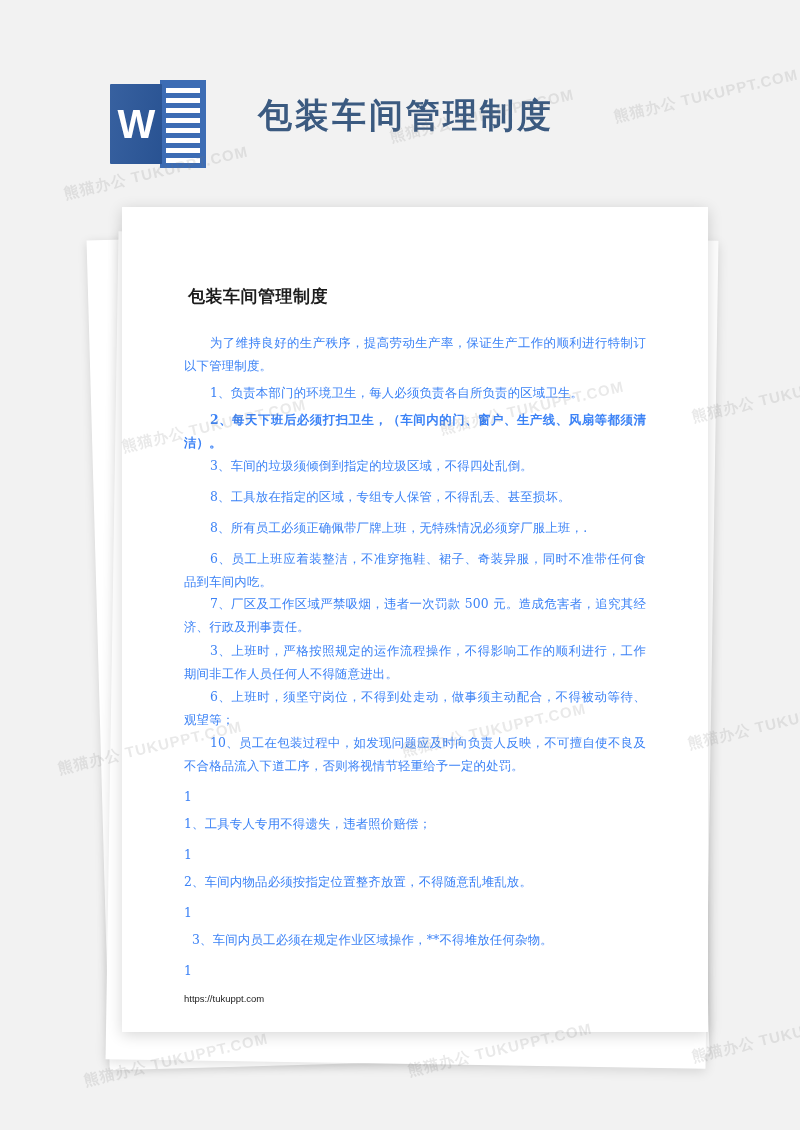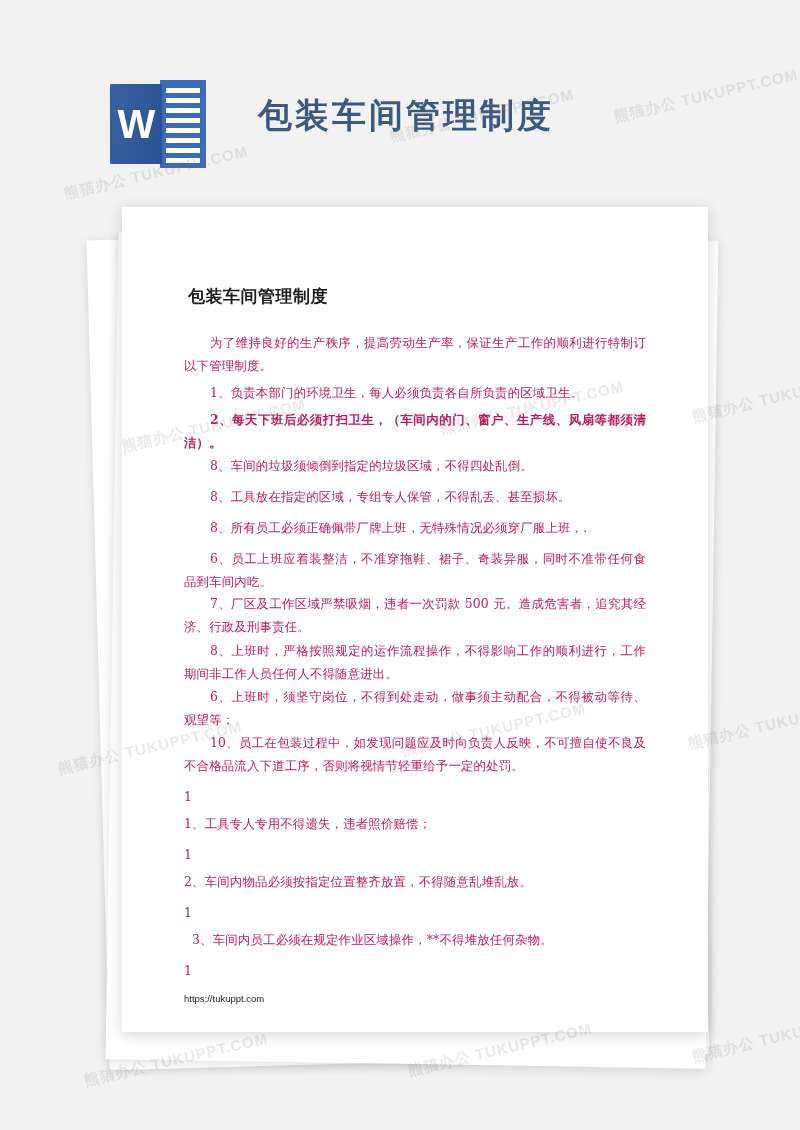--- a/index.html
+++ b/index.html
@@ -172,21 +172,21 @@
     font-family: "DejaVu Sans", sans-serif;
     letter-spacing: 0.5px;
   }
   .doc-para {
     position: absolute;
     left: 62px;
     width: 462px;
     font-family: "DejaVu Serif", serif;
     font-size: 12.4px;
     line-height: 23px;
-    color: #be185d;
+    color: #3b82f6;
     text-indent: 26px;
     text-align: justify;
     letter-spacing: 0.2px;
   }
   .doc-para.no-indent {
     text-indent: 0;
   }
   .doc-footer {
     position: absolute;
     left: 62px;
@@ -203,26 +203,26 @@
   <div class="sheet sheet-back-left"></div>
   <div class="sheet sheet-back-bottom"></div>
 
   <div class="sheet sheet-main">
     <div class="doc-body">
       <div class="doc-h1">包装车间管理制度</div>
       <div id="paragraph-host">
           <div class="doc-para" style="top: 124px;">为了维持良好的生产秩序，提高劳动生产率，保证生产工作的顺利进行特制订以下管理制度。</div>
           <div class="doc-para" style="top: 174px;">1、负责本部门的环境卫生，每人必须负责各自所负责的区域卫生。</div>
           <div class="doc-para" style="top: 201px; font-weight: bold;">2、每天下班后必须打扫卫生，（车间内的门、窗户、生产线、风扇等都须清洁）。</div>
-          <div class="doc-para" style="top: 247px;">8、车间的垃圾须倾倒到指定的垃圾区域，不得四处乱倒。</div>
+          <div class="doc-para" style="top: 247px;">3、车间的垃圾须倾倒到指定的垃圾区域，不得四处乱倒。</div>
           <div class="doc-para" style="top: 278px;">8、工具放在指定的区域，专组专人保管，不得乱丢、甚至损坏。</div>
           <div class="doc-para" style="top: 309px;">8、所有员工必须正确佩带厂牌上班，无特殊情况必须穿厂服上班，.</div>
           <div class="doc-para" style="top: 340px;">6、员工上班应着装整洁，不准穿拖鞋、裙子、奇装异服，同时不准带任何食品到车间内吃。</div>
           <div class="doc-para" style="top: 385px;">7、厂区及工作区域严禁吸烟，违者一次罚款 500 元。造成危害者，追究其经济、行政及刑事责任。</div>
-          <div class="doc-para" style="top: 432px;">8、上班时，严格按照规定的运作流程操作，不得影响工作的顺利进行，工作期间非工作人员任何人不得随意进出。</div>
+          <div class="doc-para" style="top: 432px;">3、上班时，严格按照规定的运作流程操作，不得影响工作的顺利进行，工作期间非工作人员任何人不得随意进出。</div>
           <div class="doc-para" style="top: 478px;">6、上班时，须坚守岗位，不得到处走动，做事须主动配合，不得被动等待、观望等；</div>
           <div class="doc-para" style="top: 524px;">10、员工在包装过程中，如发现问题应及时向负责人反映，不可擅自使不良及不合格品流入下道工序，否则将视情节轻重给予一定的处罚。</div>
           <div class="doc-para no-indent" style="top: 578px;">1</div>
           <div class="doc-para no-indent" style="top: 605px;">1、工具专人专用不得遗失，违者照价赔偿；</div>
           <div class="doc-para no-indent" style="top: 636px;">1</div>
           <div class="doc-para no-indent" style="top: 663px;">2、车间内物品必须按指定位置整齐放置，不得随意乱堆乱放。</div>
           <div class="doc-para no-indent" style="top: 694px;">1</div>
           <div class="doc-para no-indent" style="top: 721px; margin-left: 8px;">3、车间内员工必须在规定作业区域操作，**不得堆放任何杂物。</div>
           <div class="doc-para no-indent" style="top: 752px;">1</div>
         </div>

